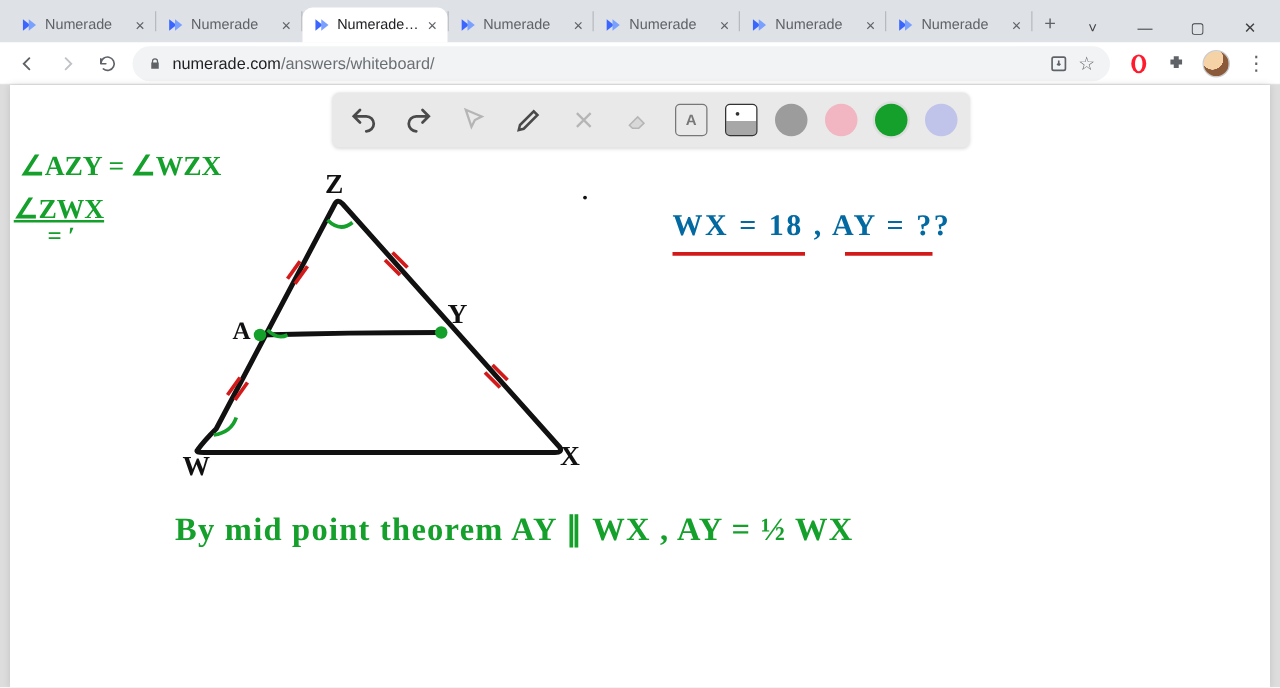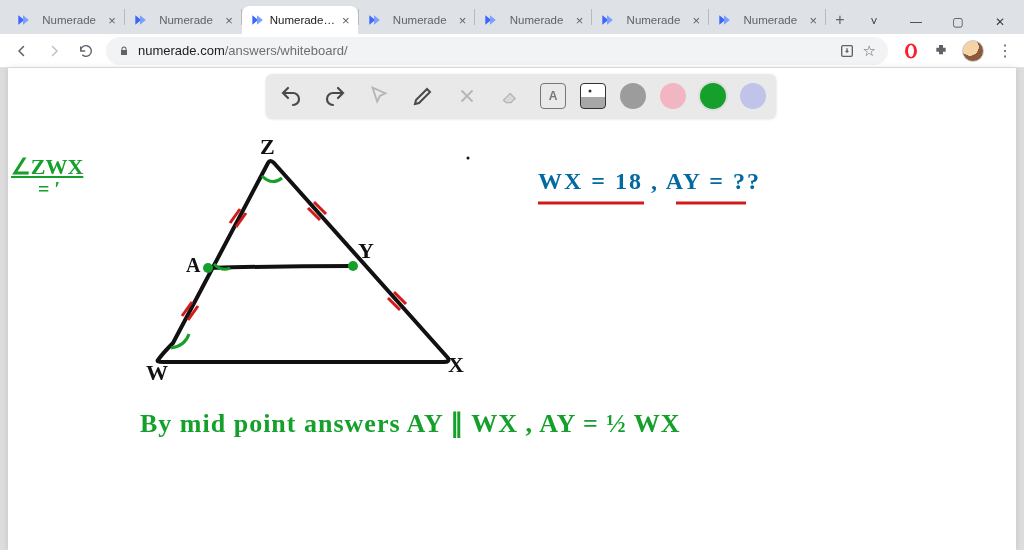--- a/index.html
+++ b/index.html
@@ -13,21 +13,21 @@
   .tab-strip {
     display: flex; align-items: flex-end;
     height: 34px; background: #dee1e6; padding: 0 4px 0 8px;
   }
   .tab {
     display: flex; align-items: center; gap: 6px;
     height: 28px; padding: 0 8px;
     border-radius: 8px 8px 0 0;
     min-width: 90px; max-width: 125px; flex: 1;
     font-size: 12px; color: #5f6368;
-    position: relative; cursor: pointer; text-align: center;
+    position: relative; cursor: pointer;
   }
   .tab.active { background: #fff; color: #202124; }
   .tab .favicon { width: 14px; height: 14px; flex-shrink: 0; }
   .tab .tab-title {
     flex: 1; white-space: nowrap; overflow: hidden; text-overflow: ellipsis;
     font-size: 11.5px;
   }
   .tab .tab-close { font-size: 13px; line-height: 1; color: #5f6368; }
   .tab-sep {
     width: 1px; height: 16px; background: #b7bbc0; align-self: center;
@@ -315,27 +315,28 @@
       </g>
       <circle class="triangle-point" cx="200" cy="200" r="5"></circle>
       <circle class="triangle-point" cx="345" cy="198" r="5"></circle>
 
       <circle cx="460" cy="90" r="1.5" fill="#111"></circle>
 
       <line x1="530" y1="135" x2="636" y2="135" stroke="#d31a1a" stroke-width="3"></line>
       <line x1="668" y1="135" x2="738" y2="135" stroke="#d31a1a" stroke-width="3"></line>
     </svg>
 
+    <div class="hand green" style="left:8px; top:52px; font-size:22px;">∠AZY = ∠WZX</div>
     <div class="hand green" style="left:3px; top:86px; font-size:22px;text-decoration:underline;">∠ZWX</div>
     <div class="hand green" style="left:30px; top:110px; font-size:20px;">= ′</div>
 
     <div class="hand black" style="left:252px; top:66px; font-size:22px;">Z</div>
     <div class="hand black" style="left:178px; top:186px; font-size:20px;">A</div>
     <div class="hand black" style="left:350px; top:170px; font-size:22px;">Y</div>
     <div class="hand black" style="left:138px; top:292px; font-size:22px;">W</div>
     <div class="hand black" style="left:440px; top:284px; font-size:22px;">X</div>
 
     <div class="hand red" style="left:530px; top:100px; font-size:24px; letter-spacing:2px;">WX = 18 ,   AY = ??</div>
 
-    <div class="hand green" style="left:132px; top:340px; font-size:26px; letter-spacing:1px;">By mid point answers   AY ∥ WX ,   AY = ½ WX</div>
+    <div class="hand green" style="left:132px; top:340px; font-size:26px; letter-spacing:1px;">By mid point theorem   AY ∥ WX ,   AY = ½ WX</div>
 
   </div>
 </div>
 
 </body></html>

